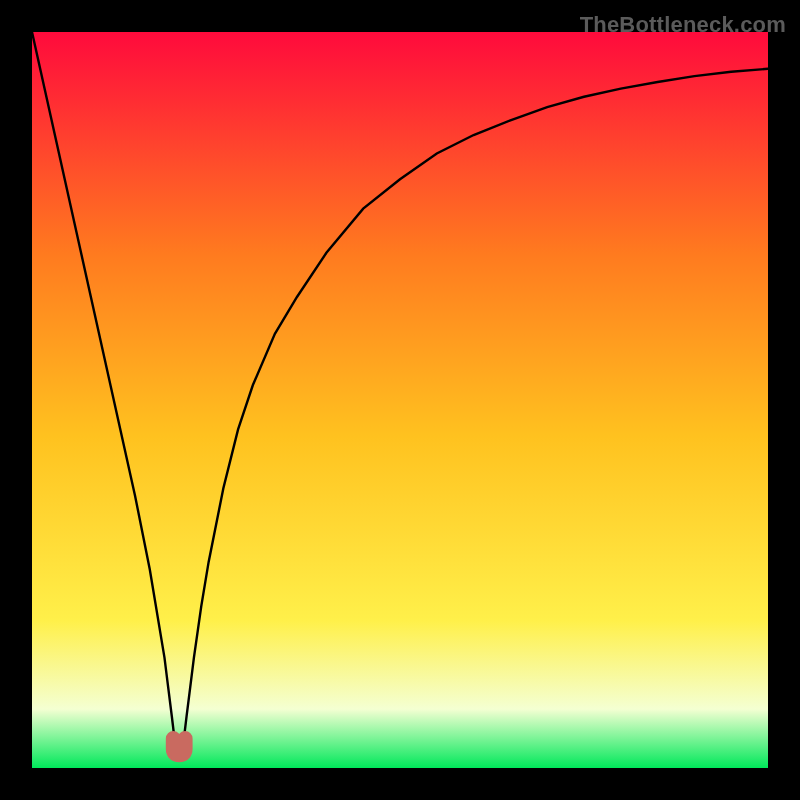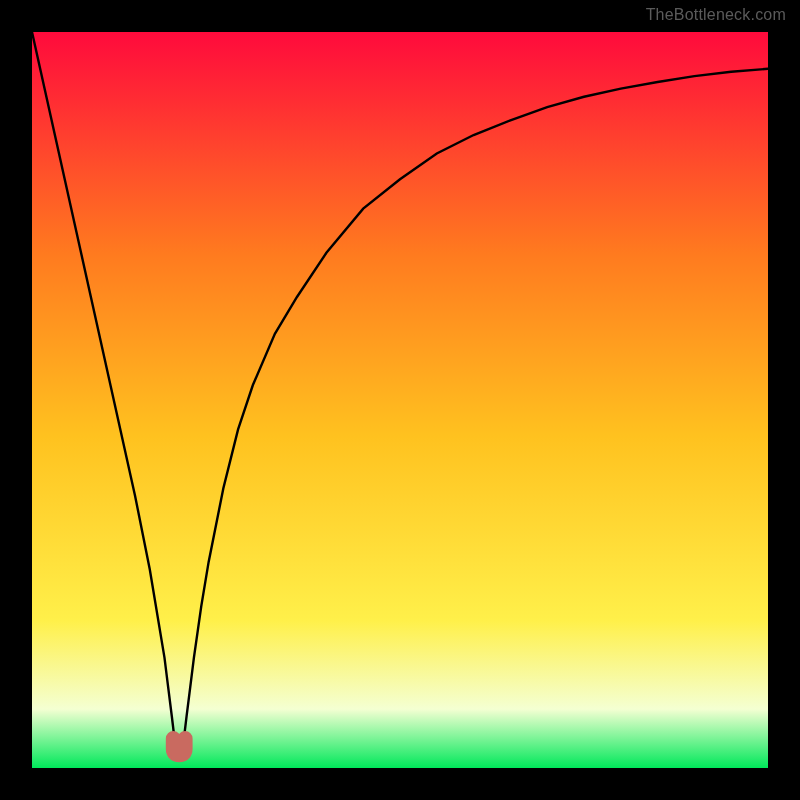--- a/index.html
+++ b/index.html
@@ -20,25 +20,25 @@
   }
   .plot {
     position: absolute;
     left: 32px;
     top: 32px;
     width: 736px;
     height: 736px;
   }
   .watermark {
     position: absolute;
-    top: 6px;
+    top: 12px;
     right: 14px;
     font-family: Arial, Helvetica, sans-serif;
-    font-size: 16px;
-    font-weight: 400;
+    font-size: 22px;
+    font-weight: 700;
     color: #5b5b5b;
     letter-spacing: 0.2px;
   }
 </style>
 </head>
 <body>
 
 <div class="frame">
 
   <svg class="plot" width="736" height="736" viewBox="0 0 736 736">

